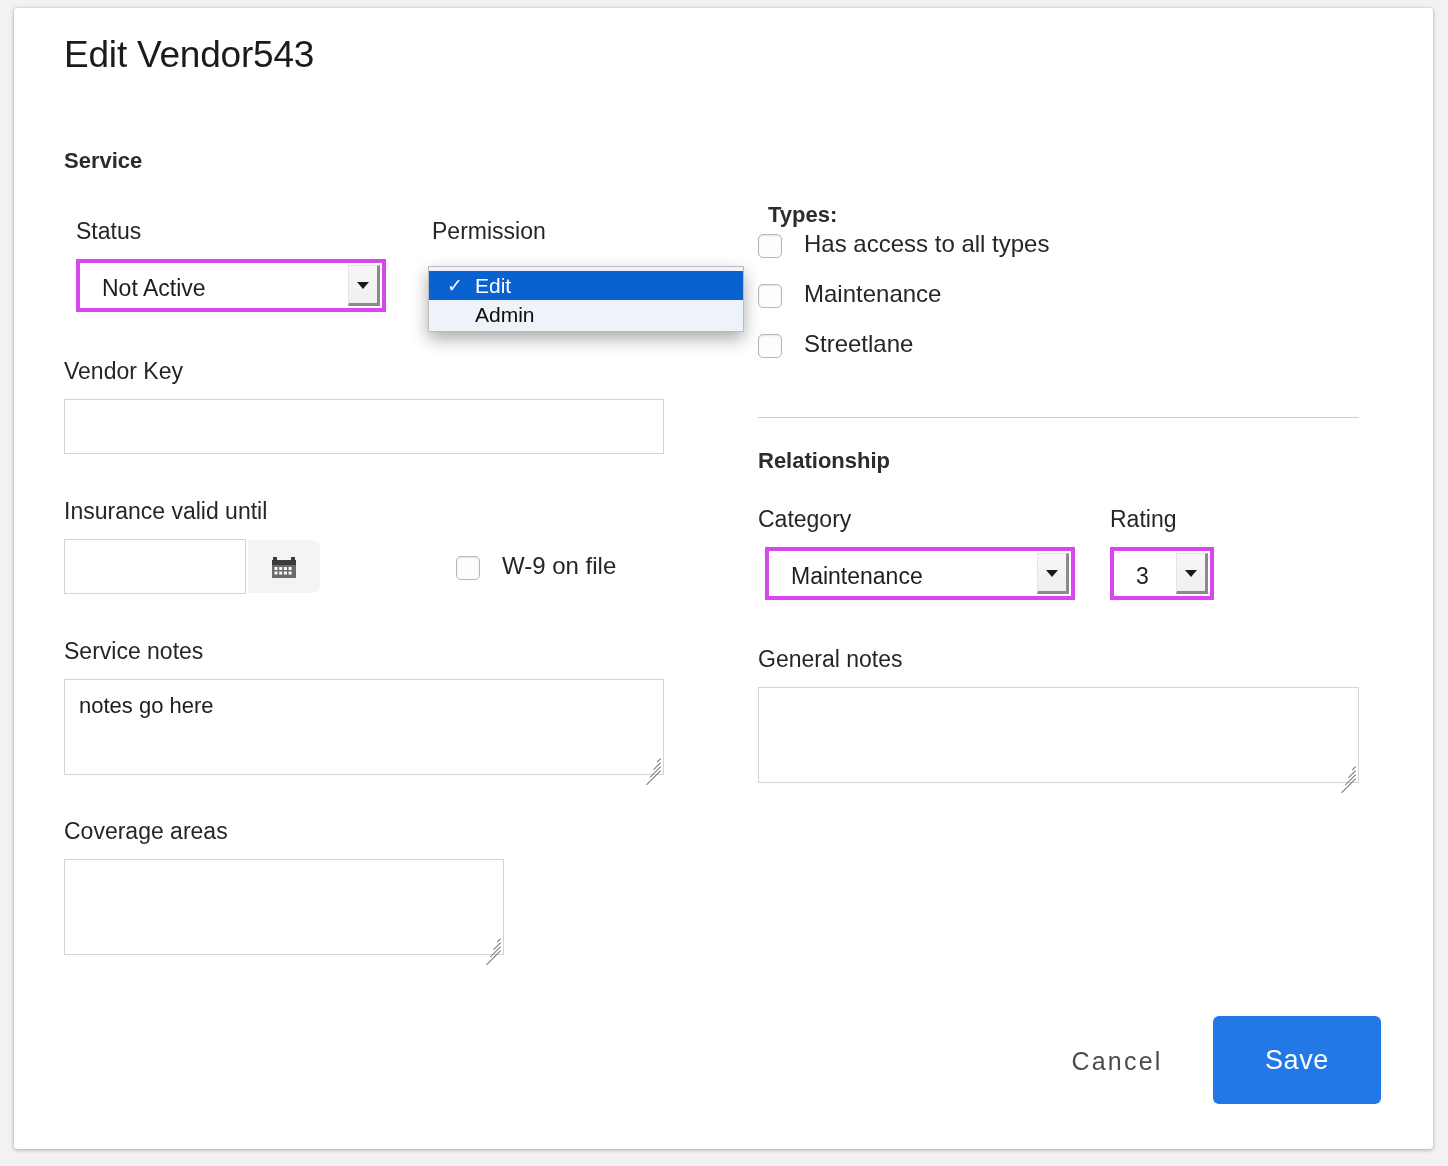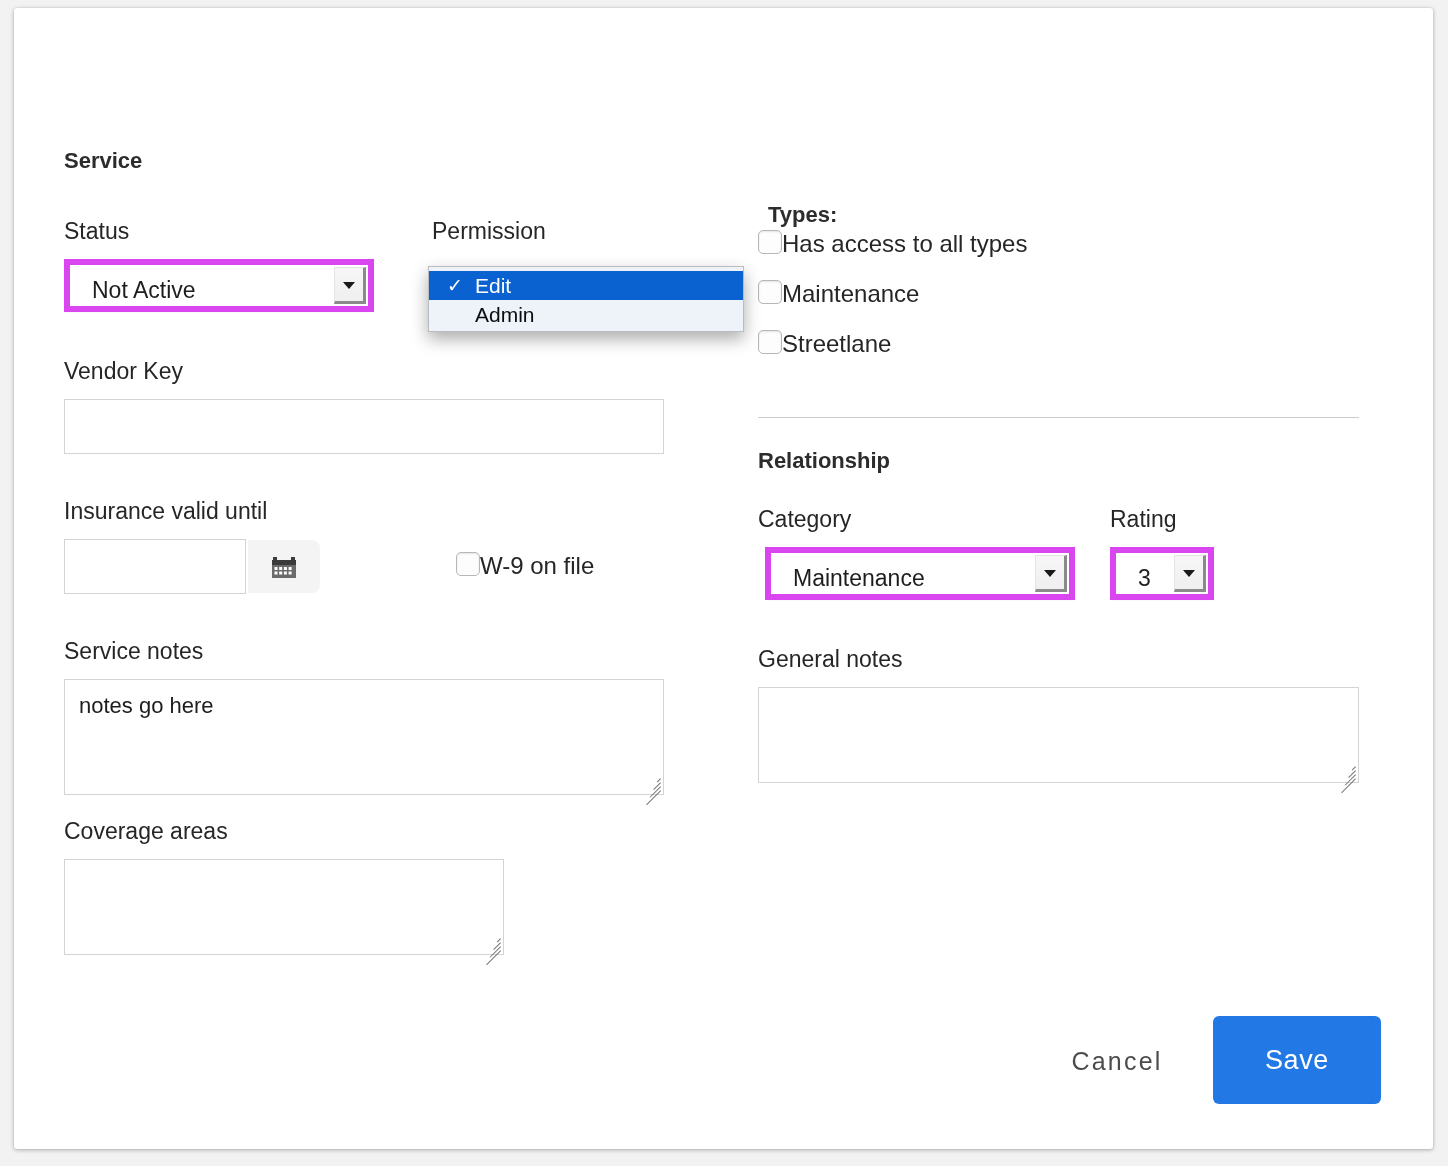--- a/index.html
+++ b/index.html
@@ -48,21 +48,21 @@
     font-weight: 400;
     color: #262626;
     white-space: nowrap;
   }
 
   
   .select-shell {
     position: relative;
     display: inline-block;
     background: #ffffff;
-    border: 6px solid #d946ef;
+    border: 4px solid #d946ef;
     box-shadow: 0.5px 0.5px 0 rgba(0,0,0,0.04);
     height: 53px;
   }
   .select-value {
     position: absolute;
     left: 22px; top: 0;
     line-height: 51px;
     font-size: 23px;
     color: #1d1d1d;
     white-space: nowrap;
@@ -154,21 +154,21 @@
     border: 1px solid #b7b7b7;
     border-radius: 5px;
     box-shadow: inset 0 1px 2px rgba(0,0,0,0.10);
     display: inline-block;
   }
   .cbox-label {
     font-size: 24px;
     color: #262626;
     white-space: nowrap;
   }
-  .cbox-row { position: absolute; display: flex; align-items: flex-start; }
+  .cbox-row { position: absolute; display: flex; align-items: flex-end; gap: 22px; }
 
   
   .divider {
     position: absolute;
     height: 1px;
     background: #cccccc;
   }
 
   
   #permission-popup {
@@ -227,26 +227,27 @@
     font-size: 27px;
     letter-spacing: 0.6px;
     cursor: pointer;
   }
 </style>
 </head>
 <body>
 
 <div id="dialog">
 
+  <div id="dialog-title">Edit Vendor543</div>
 
   <div class="col-left">
 
     <div class="section-head">Service</div>
 
-    <div style="position:absolute; left:0; top:70px;">
+    <div style="position:absolute; left:12px; top:70px;">
       <div class="field-label">Status</div>
       <div class="select-shell" style="width:310px; margin-top:14px;">
         <span class="select-value">Not Active</span>
         <span class="select-arrow-btn"></span>
       </div>
     </div>
 
     <div style="position:absolute; left:368px; top:70px;">
       <div class="field-label">Permission</div>
     </div>
@@ -282,21 +283,21 @@
     </div>
 
     <div class="cbox-row" style="left:374px; top:404px;margin-left:18px;">
       <span class="cbox"></span>
       <span class="cbox-label">W-9 on file</span>
     </div>
 
     <div style="position:absolute; left:0; top:490px;">
       <div class="field-label">Service notes</div>
       <div class="ta-wrap" style="margin-top:14px;">
-        <textarea class="ta" style="width: 600px; height: 116px;" placeholder="">notes go here</textarea>
+        <textarea class="ta" style="width: 600px; height: 96px;" placeholder="">notes go here</textarea>
         <span class="resize-grip">
           <i></i>
             <i></i>
             <i></i>
             <i></i>
         </span>
       </div>
     </div>
 
     <div style="position:absolute; left:0; top:670px;">

